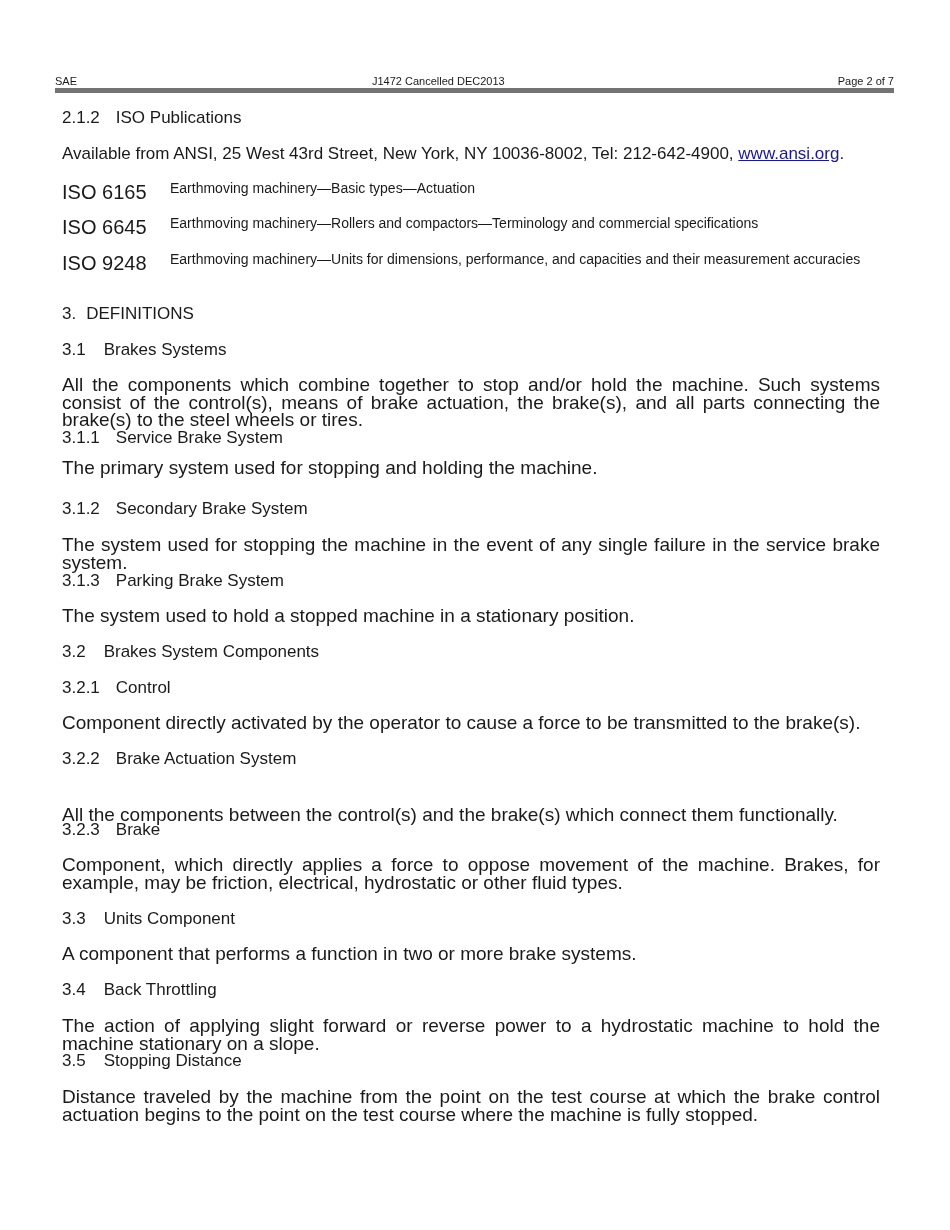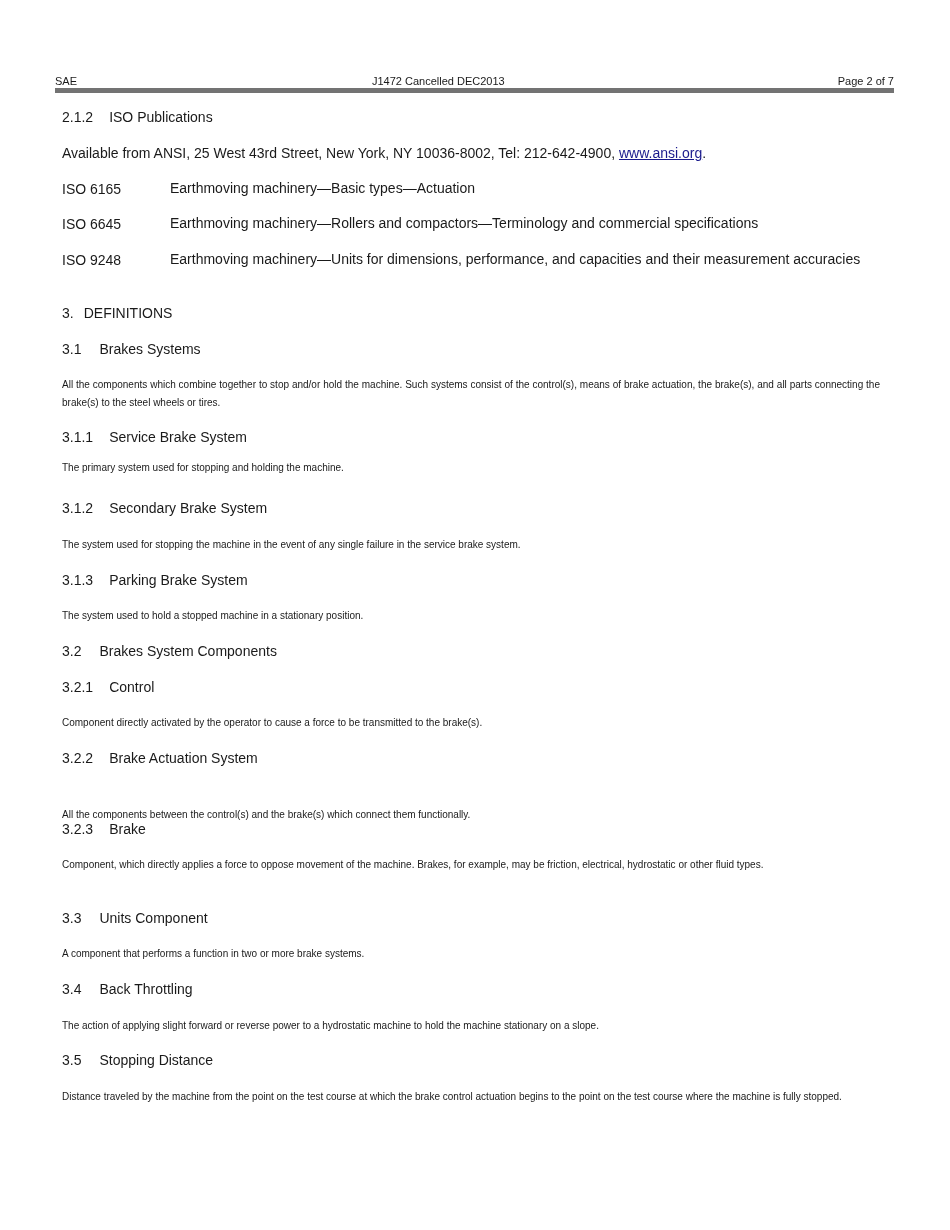--- a/index.html
+++ b/index.html
@@ -4,24 +4,24 @@
 <style>
   html, body { margin:0; padding:0; background:#ffffff; }
   body { width:950px; height:1230px; position:relative; overflow:hidden;
          font-family:"Liberation Sans", sans-serif; color:#1a1a1a; }
   .header { position:absolute; left:55px; top:66px; width:839px; height:22px;
             border-bottom:5px solid #737373; font-size:11px; }
   .header span { position:absolute; bottom:1px; }
   .h-left { left:0; }
   .h-center { left:280px;margin-left:37px; }
   .h-right { right:0; }
-  .line { position:absolute; left:62px; font-size:14px; line-height:17px; }
-  .para { position:absolute; left:62px; width:818px; font-size:10px; line-height:17.5px;
+  .line { position:absolute; left:62px; font-size:17px; line-height:17px; }
+  .para { position:absolute; left:62px; width:818px; font-size:19px; line-height:17.5px;
           text-align:justify; }
-  .ref-id { position:absolute; left:62px; font-size:14px; }
+  .ref-id { position:absolute; left:62px; font-size:20px; }
   .ref-text { position:absolute; left:170px; width:710px; font-size:14px; line-height:17.5px; text-align:justify; }
   a { color:#1a1a8c; text-decoration:underline; }
 </style>
 </head>
 <body>
 
 <div class="header">
   <span class="h-left">SAE</span>
   <span class="h-center">J1472 Cancelled DEC2013</span>
   <span class="h-right">Page 2 of 7</span>

